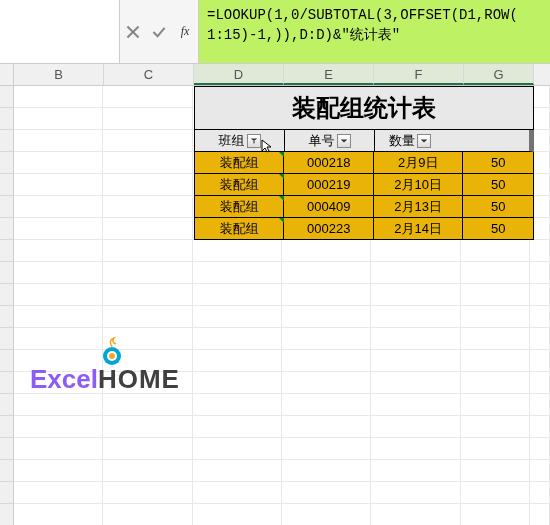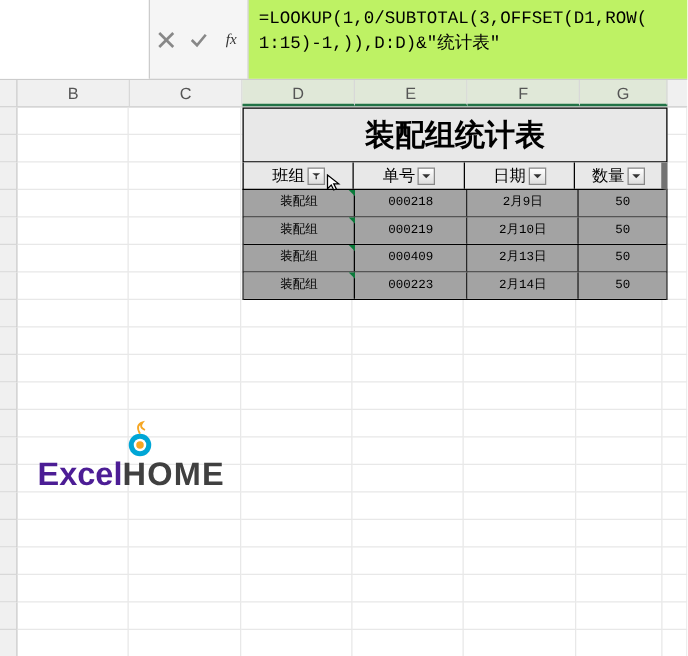--- a/index.html
+++ b/index.html
@@ -156,23 +156,23 @@
   }
   .tbl-data .tr {
     display: flex;
     height: 22px;
     border-bottom: 1px solid #000;
   }
   .tbl-data .td {
     border-right: 1px solid #000;
     line-height: 22px;
     text-align: center;
-    font-family: Liberation Mono, monospace;
-    font-size: 10px;
-    background: #a3a3a3;
+    font-family: Liberation Sans, sans-serif;
+    font-size: 13px;
+    background: #eab308;
     position: relative;
   }
   .tbl-data .td:last-child { border-right: none; }
   .hidden-marker {
     position: absolute;
     top: 0; right: -1px;
     width: 0; height: 0;
     border-left: 5px solid transparent;
     border-top: 5px solid #0a7a3a;
   }
@@ -183,21 +183,21 @@
     pointer-events: none;
   }
   .logo {
     position: absolute;
     left: 30px; top: 300px;
     font-size: 26px;
     font-weight: bold;
     font-family: Arial, sans-serif;
     display: flex; align-items: flex-end;
   }
-  .logo .ex { color: #4c1d95; }
+  .logo .ex { color: #8b5cf6; }
   .logo .home { color: #404040; letter-spacing: 1px; }
   .logo .mascot {
     position: absolute;
     left: 68px; top: -28px;
     width: 28px; height: 32px;
   }
 </style>
 </head>
 <body>
 
@@ -450,28 +450,20 @@
       </div>
     </div>
     <div class="th" style="width:90px">
       <span>单号</span>
       <div class="filter-btn">
         <svg viewBox="0 0 10 10">
             <polygon points="1,3 9,3 5,7" fill="#333"></polygon>
           </svg>
       </div>
     </div>
-    <div class="th" style="width:90px">
-      <span>日期</span>
-      <div class="filter-btn">
-        <svg viewBox="0 0 10 10">
-            <polygon points="1,3 9,3 5,7" fill="#333"></polygon>
-          </svg>
-      </div>
-    </div>
     <div class="th" style="width:70px">
       <span>数量</span>
       <div class="filter-btn">
         <svg viewBox="0 0 10 10">
             <polygon points="1,3 9,3 5,7" fill="#333"></polygon>
           </svg>
       </div>
     </div>
   </div>
 

